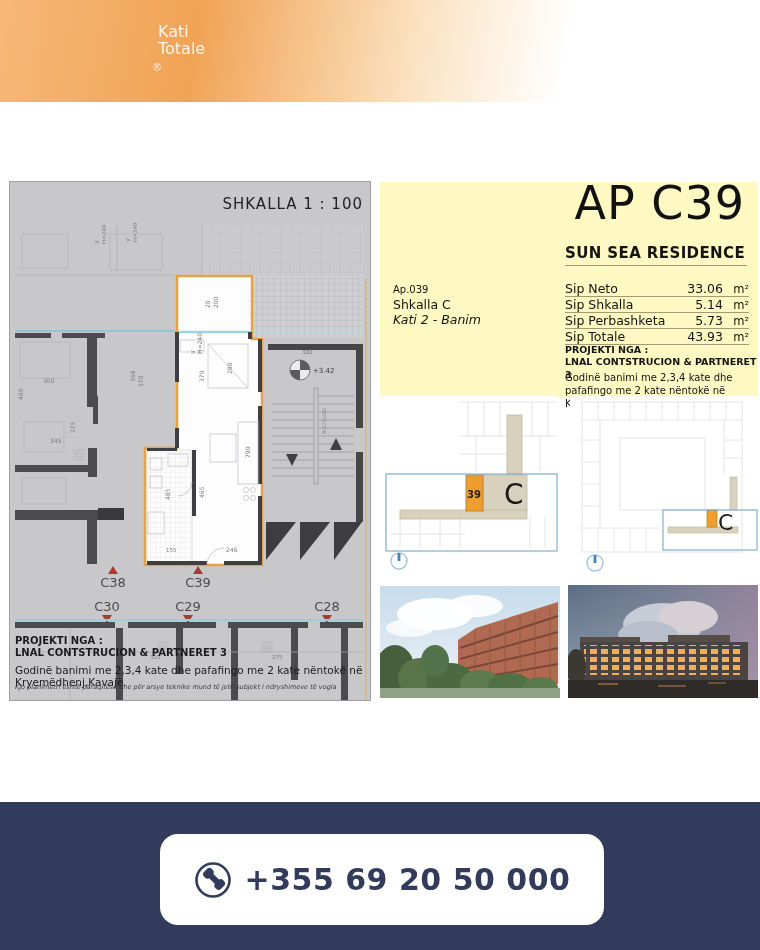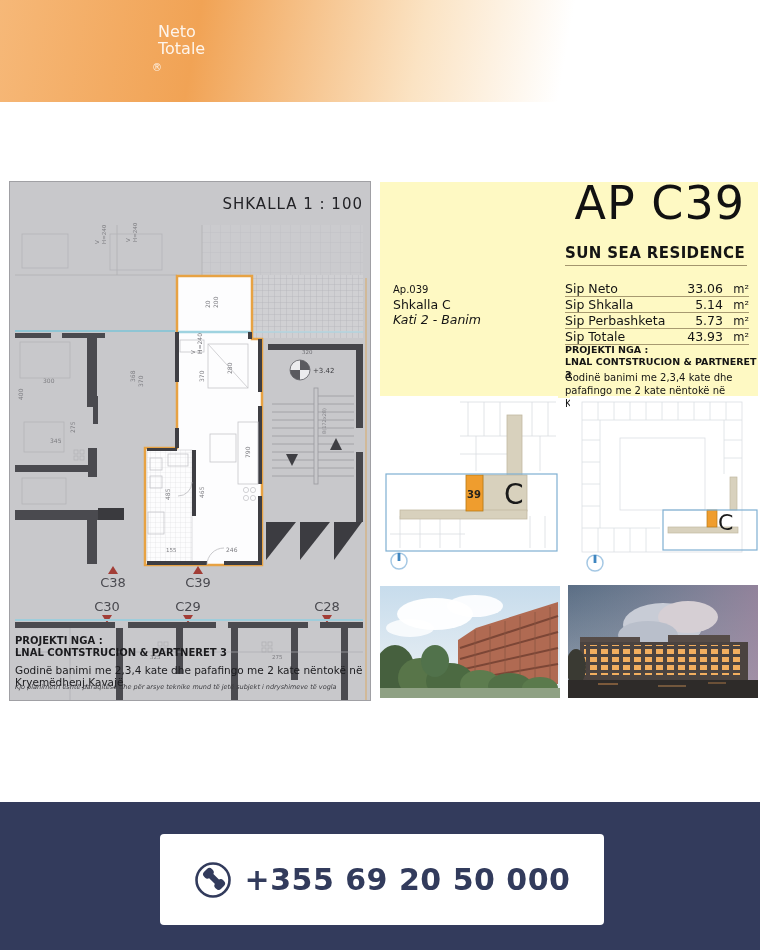--- a/index.html
+++ b/index.html
@@ -38,35 +38,35 @@
   .bdesc{position:absolute;left:185px;top:189px;width:184px;font-size:10px;line-height:1.32;}
 
   
   .diagram1{position:absolute;left:380px;top:396px;width:178px;height:176px;background:#fff;}
   .diagram2{position:absolute;left:570px;top:396px;width:188px;height:178px;background:#fff;}
   .photo1{position:absolute;left:380px;top:586px;width:180px;height:112px;}
   .photo2{position:absolute;left:568px;top:585px;width:190px;height:113px;}
 
   
   .band{position:absolute;left:0;top:802px;width:760px;height:148px;background:#333b5c;}
-  .pill{position:absolute;left:160px;top:32px;width:444px;height:91px;background:#ffffff;border-radius:4px;
+  .pill{position:absolute;left:160px;top:32px;width:444px;height:91px;background:#ffffff;border-radius:18px;
     display:flex;align-items:center;justify-content:center;gap:13px;cursor:pointer;}
   .phone-num{font-size:30px;font-weight:700;color:#323b5c;letter-spacing:.5px;white-space:nowrap;}
 
   svg text{font-family:"DejaVu Sans","Liberation Sans",sans-serif;}
 </style>
 </head>
 <body>
 
 <div class="page">
 
   <div class="header">
     <div class="wordmark-reg">®</div>
     <div class="brand-sub">
-      <div>Neto</div>
+      <div>Kati</div>
       <div>Totale</div>
     </div>
   </div>
 
   <div class="plan">
     <svg width="360" height="518" viewBox="0 0 360 518">
       <defs>
         <pattern id="grid10" width="10" height="10" patternUnits="userSpaceOnUse">
           <path d="M10 0H0V10" fill="none" stroke="#bdbdc1" stroke-width="0.7"></path>
         </pattern>

